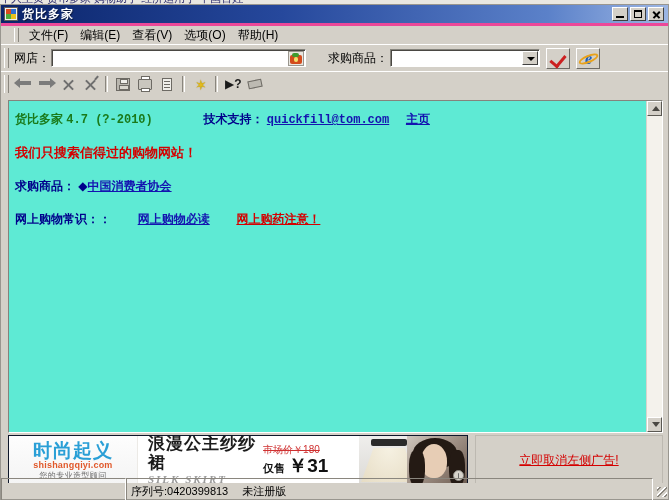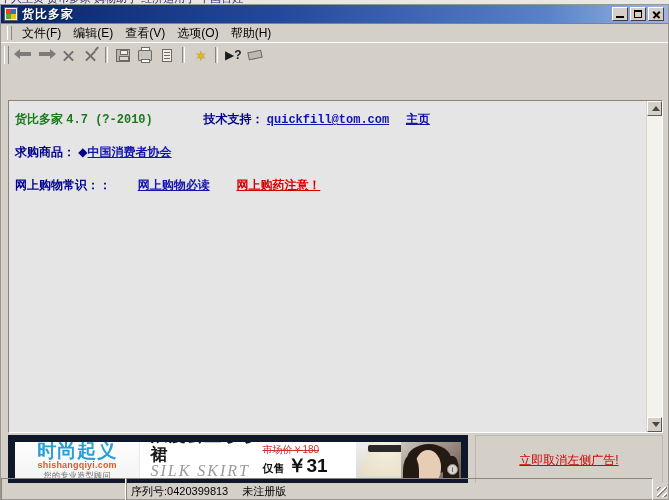--- a/index.html
+++ b/index.html
@@ -59,22 +59,22 @@
   .cb-min span{left:3px;bottom:2px;width:8px;height:2px;}
   .cb-max span{left:3px;top:2px;width:8px;height:8px;background:transparent;border:1px solid #000;border-top-width:2px;box-sizing:border-box;}
   .cb-close span.l1,.cb-close span.l2{left:3px;top:6px;width:9px;height:1.6px;}
   .cb-close span.l1{transform:rotate(45deg);}
   .cb-close span.l2{transform:rotate(-45deg);}
 
   
   .menubar{
     height:18px;display:flex;align-items:center;
     background:#d4d0c8;
-    border-top:1px solid #ec4899;
-    padding-left:6px;
+    border-top:3px solid #ec4899;
+    padding-left:13px;
   }
   .menu-grip{width:3px;height:14px;border-left:1px solid #fff;border-right:1px solid #8a867e;margin-right:4px;}
   .menu-item{
     padding:1px 6px;font-size:12px;color:#000;white-space:nowrap;cursor:default;
   }
 
   
   .toolbar1{
     height:26px;display:flex;align-items:center;
     background:#d4d0c8;
@@ -175,21 +175,21 @@
 
   
   .clientpane{
     position:absolute;left:7px;top:95px;width:655px;height:333px;
     background:#fff;box-sizing:border-box;
     border:1px solid;border-color:#85837c #fff #fff #85837c;
     box-shadow:inset 1px 1px 0 #4a4843;
     overflow:hidden;
   }
   .page{
-    position:absolute;left:0;top:0;right:15px;bottom:0;background:#e5e5e5;
+    position:absolute;left:0;top:0;right:15px;bottom:0;background:#5eead4;
     padding:10px 0 0 6px;box-sizing:border-box;
   }
   .doc-line{margin:0 0 16px 0;white-space:nowrap;font-size:12px;}
   .l-green{color:#1a7a1a;font-weight:bold;}
   .l-mono{font-family:"Liberation Mono","DejaVu Sans Mono",monospace;font-weight:bold;color:#1a7a1a;}
   .gap{display:inline-block;width:44px;}
   .l-blue-b{color:#00008b;font-weight:bold;}
   .lnk-blue{color:#1414b0;text-decoration:underline;font-family:"Liberation Mono",monospace;font-weight:bold;}
   .lnk-blue2{color:#1414b0;text-decoration:underline;font-weight:bold;}
   .l-red{color:#d40000;font-weight:bold;font-size:13px;}
@@ -213,38 +213,38 @@
   .vs-dn i{top:4px;border-top:5px solid #4a4843;}
   .vs-track{position:absolute;left:0;top:15px;bottom:15px;width:15px;background:#f4f2ec;}
 
   
   .adstrip{
     position:absolute;left:7px;top:430px;width:655px;height:52px;
     background:#d4d0c8;box-sizing:border-box;
   }
   .adbox{
     position:absolute;left:0;top:0;width:460px;height:50px;background:#fff;
-    border:7px solid #0f172a;box-sizing:border-box;overflow:hidden;
-    display:flex;align-items:flex-end;
+    border:1px solid #0f172a;box-sizing:border-box;overflow:hidden;
+    display:flex;align-items:center;
   }
   .ad-left{
     width:140px;height:100%;display:flex;flex-direction:column;
     align-items:center;justify-content:center;border-right:1px solid #eceae6;
     background:linear-gradient(to bottom,#fdfdfd,#f4f4f4);
   }
   .ad-brand{
     font-size:19px;font-weight:bold;color:#2a9fd6;letter-spacing:1px;line-height:20px;
     font-family:"DejaVu Sans",sans-serif;
   }
   .ad-domain{font-size:9px;color:#e0582a;font-weight:bold;letter-spacing:.2px;line-height:11px;}
   .ad-tag{font-size:8px;color:#6a6a6a;letter-spacing:.4px;line-height:10px;}
   .ad-mid{flex:1 1 auto;padding-left:10px;}
   .ad-title{font-size:17px;font-weight:bold;color:#1b1b1b;letter-spacing:1px;line-height:19px;}
   .ad-sub{
-    font-size:16px;color:#9b9b9b;font-style:italic;font-weight:normal;letter-spacing:2px;
+    font-size:11px;color:#9b9b9b;font-style:italic;font-weight:bold;letter-spacing:2px;
     font-family:"Liberation Serif",serif;line-height:14px;
   }
   .ad-price{width:92px;text-align:left;padding-right:12px;}
   .ad-old{font-size:10px;color:#cf3030;text-decoration:line-through;line-height:13px;white-space:nowrap;}
   .ad-now{font-size:11px;color:#111;line-height:20px;white-space:nowrap;font-weight:bold;}
   .ad-now b{font-size:19px;font-weight:bold;}
   .ad-img{
     width:118px;height:100%;position:relative;overflow:hidden;
     background:linear-gradient(to bottom,#efeeec,#dcdad6);
   }
@@ -329,20 +329,46 @@
 
     <div class="menubar">
       <div class="menu-grip"></div>
       <div class="menu-item">文件(F)</div>
       <div class="menu-item">编辑(E)</div>
       <div class="menu-item">查看(V)</div>
       <div class="menu-item">选项(O)</div>
       <div class="menu-item">帮助(H)</div>
     </div>
 
+    <div class="toolbar1">
+      <div class="tb-grip"></div>
+      <div class="tb-label">网店：</div>
+      <div class="shop-input">
+        <input type="text" value="" style="">
+        <div class="shop-icon">
+          <b class="si-1"></b>
+            <b class="si-2"></b>
+            <b class="si-3"></b>
+        </div>
+      </div>
+      <div class="buy-label">求购商品：</div>
+      <div class="combo">
+        <input type="text" value="" style="">
+        <div class="combo-arrow">
+            <i></i>
+          </div>
+      </div>
+      <div class="tbtn">
+        <div class="check-mark"></div>
+      </div>
+      <div class="tbtn">
+        <div class="ie-glyph">e</div>
+        <div class="ie-ring"></div>
+      </div>
+    </div>
 
     <div class="toolbar2">
       <div class="tb2-grip"></div>
       <div class="ibtn">
           <span class="arrow-l"></span>
         </div>
       <div class="ibtn">
           <span class="arrow-r"></span>
         </div>
       <div class="ibtn">
@@ -382,20 +408,23 @@
         <div class="doc-line">
           <span class="l-green">货比多家</span>
           <span class="l-mono">4.7  (?-2010)</span>
           <span class="gap"></span>
           <span class="l-blue-b">技术支持：</span>
           <a class="lnk-blue" href="#">quickfill@tom.com</a>
           <span class="spc-sm"></span>
           <a class="lnk-blue2" href="#">主页</a>
         </div>
 
+        <div class="doc-line">
+          <span class="l-red">我们只搜索信得过的购物网站！</span>
+        </div>
 
         <div class="doc-line">
           <span class="l-blue-b">求购商品：</span>
           <span class="diamond">◆</span><a class="lnk-blue2" href="#">中国消费者协会</a>
         </div>
 
         <div class="doc-line">
           <span class="l-blue-b">网上购物常识：：</span>
           <span class="spc"></span>
           <a class="lnk-blue2" href="#">网上购物必读</a>

